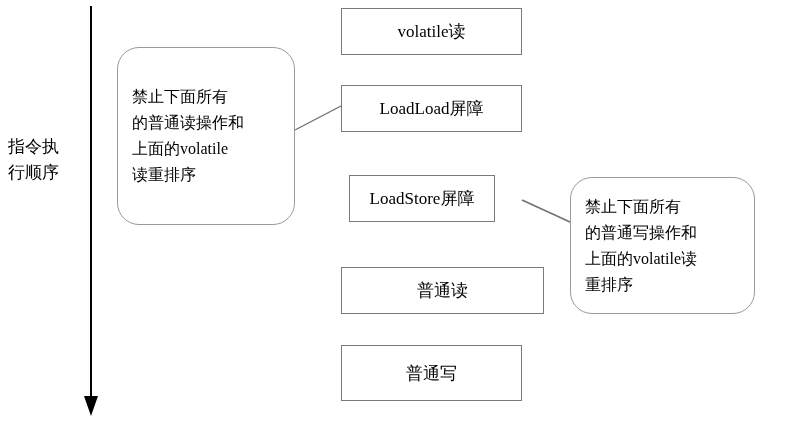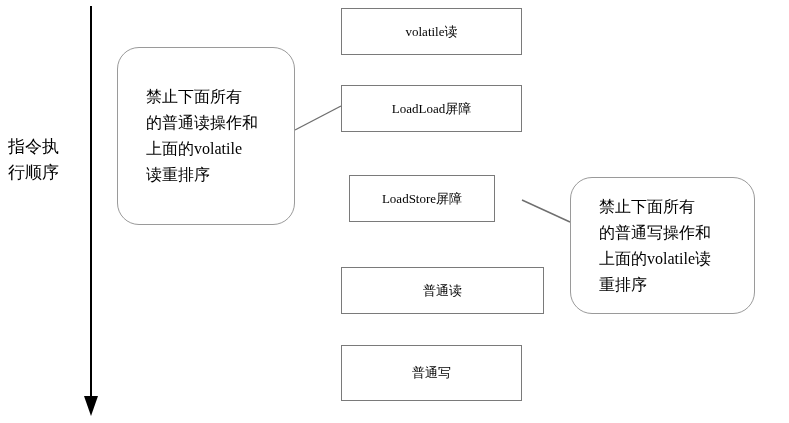--- a/index.html
+++ b/index.html
@@ -39,30 +39,30 @@
     font-family: Liberation Mono, monospace;
   }
   .op-box {
     position: absolute;
     box-sizing: border-box;
     border: 1px solid #7a7a7a;
     background: #ffffff;
     display: flex;
     align-items: center;
     justify-content: center;
-    font-size: 13px;
+    font-size: 17px;
     color: #000;
   }
   .callout {
     position: absolute;
     box-sizing: border-box;
     border: 1px solid #9a9a9a;
     border-radius: 22px;
     background: #ffffff;
-    padding: 10px 28px;
+    padding: 10px 14px;
     font-size: 16px;
     line-height: 26px;
     color: #000;
     white-space: pre-line;
     display: flex;
     align-items: center;
     justify-content: flex-start;
   }
 </style>
 </head>

